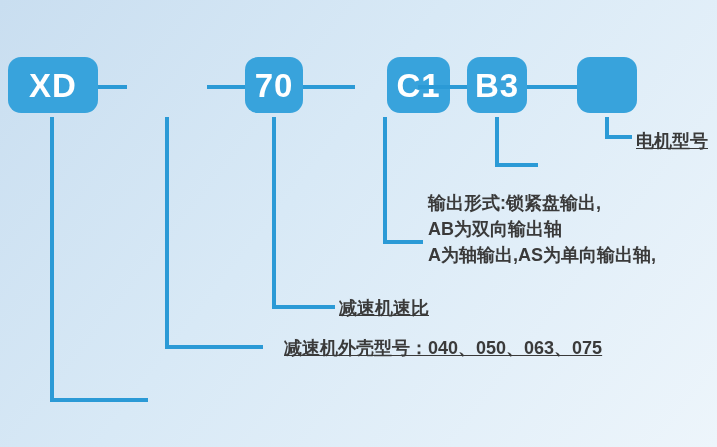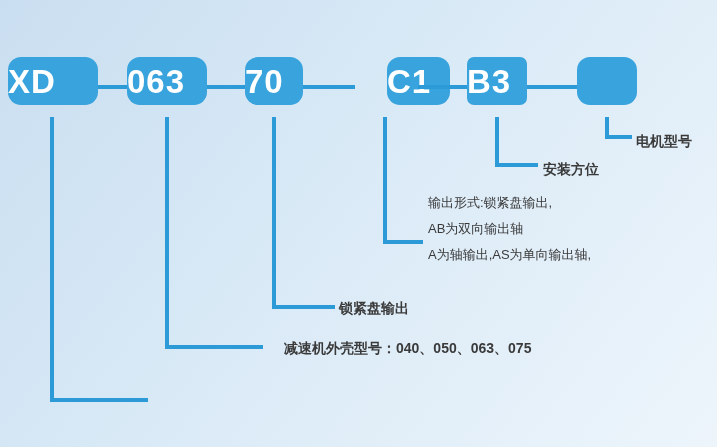--- a/index.html
+++ b/index.html
@@ -11,68 +11,66 @@
     position:relative;
     width:717px;height:447px;
     overflow:hidden;
     background:linear-gradient(128deg,
       var(--bg_top,#c9def0) 0%,
       var(--bg_mid,#d8e9f6) 42%,
       var(--bg_bottom,#edf5fb) 100%);
   }
   .code-box{
     position:absolute;
-    top:57px;height:48px;
+    top:57px;height:56px;
     background:var(--box_fill,#38a3dc);
     border-radius:13px;
-    display:flex;align-items:center;
+    display:flex;align-items:center;justify-content:center;
     color:var(--box_text,#fff);
     font-size:33px;font-weight:700;
     letter-spacing:1px;
     line-height:1;
   }
   .hline,.vline{
     position:absolute;
     background:var(--line,#2b9ad6);
   }
   .hline{height:4px;}
   .vline{width:4px;}
   .lbl{
     position:absolute;
     color:var(--label_text,#3a3a3a);
-    font-size:14px;font-weight:700;
+    font-size:18px;font-weight:700;
     line-height:20px;
     white-space:nowrap;
+    text-decoration:underline;
   }
   .lbl-block{
     position:absolute;
     color:var(--label_text,#3a3a3a);
-    font-size:13px;font-weight:400;
+    font-size:18px;font-weight:700;
     line-height:26px;
     white-space:nowrap;
   }
 </style>
 </head>
 <body>
 
 <div class="stage">
 
   <div class="code-box" style="left:8px;width:90px;">
       <span>XD</span>
     </div>
-  <div class="code-box" style="left:127px;width:80px;">
-      <span>063</span>
-    </div>
   <div class="code-box" style="left:245px;width:58px;">
       <span>70</span>
     </div>
   <div class="code-box" style="left:355px;width:63px;margin-left:32px;">
       <span>C1</span>
     </div>
-  <div class="code-box" style="left:467px;width:60px;border-radius:7px;">
+  <div class="code-box" style="left:467px;width:60px;">
       <span>B3</span>
     </div>
   <div class="code-box" style="left:577px;width:60px;">
       <span></span>
     </div>
 
   <div class="hline" style="left:98px;top:85px;width:29px;"></div>
   <div class="hline" style="left:207px;top:85px;width:38px;"></div>
   <div class="hline" style="left:303px;top:85px;width:52px;"></div>
   <div class="hline" style="left:418px;top:85px;width:49px;"></div>
@@ -80,31 +78,30 @@
 
   <div class="vline" style="left:50px;top:117px;height:285px;"></div>
   <div class="hline" style="left:50px;top:398px;width:98px;"></div>
 
   <div class="vline" style="left:165px;top:117px;height:232px;"></div>
   <div class="hline" style="left:165px;top:345px;width:98px;"></div>
   <div class="lbl" style="left:284px;top:338px;">减速机外壳型号：040、050、063、075</div>
 
   <div class="vline" style="left:272px;top:117px;height:192px;"></div>
   <div class="hline" style="left:272px;top:305px;width:63px;"></div>
-  <div class="lbl" style="left:339px;top:298px;">锁紧盘输出</div>
+  <div class="lbl" style="left:339px;top:298px;">减速机速比</div>
 
   <div class="vline" style="left:383px;top:117px;height:127px;"></div>
   <div class="hline" style="left:383px;top:240px;width:40px;"></div>
   <div class="lbl-block" style="left:428px;top:190px;">
     <div>输出形式:锁紧盘输出,</div>
     <div>AB为双向输出轴</div>
     <div>A为轴输出,AS为单向输出轴,</div>
   </div>
 
   <div class="vline" style="left:495px;top:117px;height:50px;"></div>
   <div class="hline" style="left:495px;top:163px;width:43px;"></div>
-  <div class="lbl" style="left:543px;top:159px;">安装方位</div>
 
   <div class="vline" style="left:605px;top:117px;height:22px;"></div>
   <div class="hline" style="left:605px;top:135px;width:27px;"></div>
   <div class="lbl" style="left:636px;top:131px;">电机型号</div>
 
 </div>
 
 </body></html>

